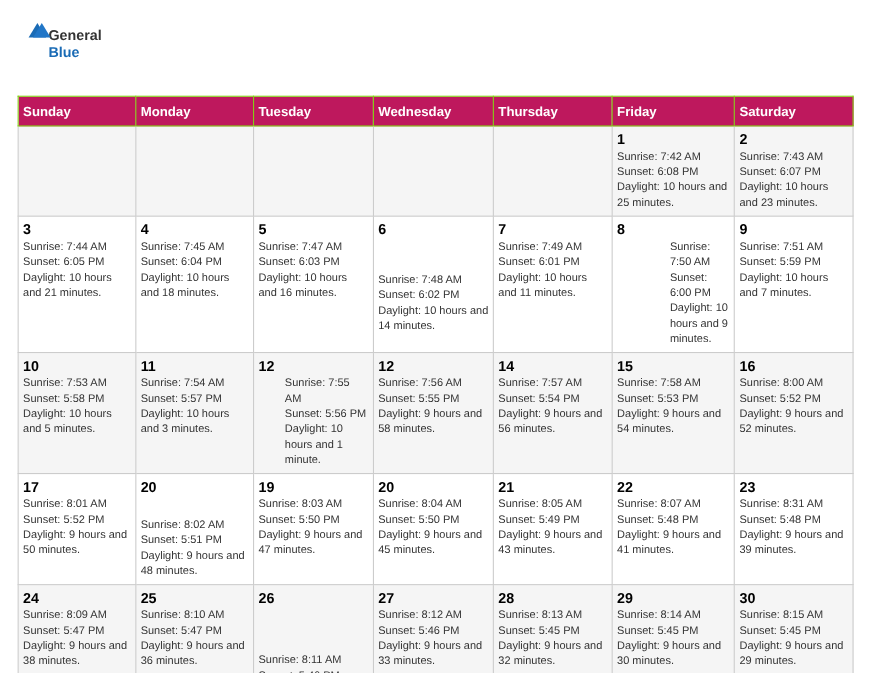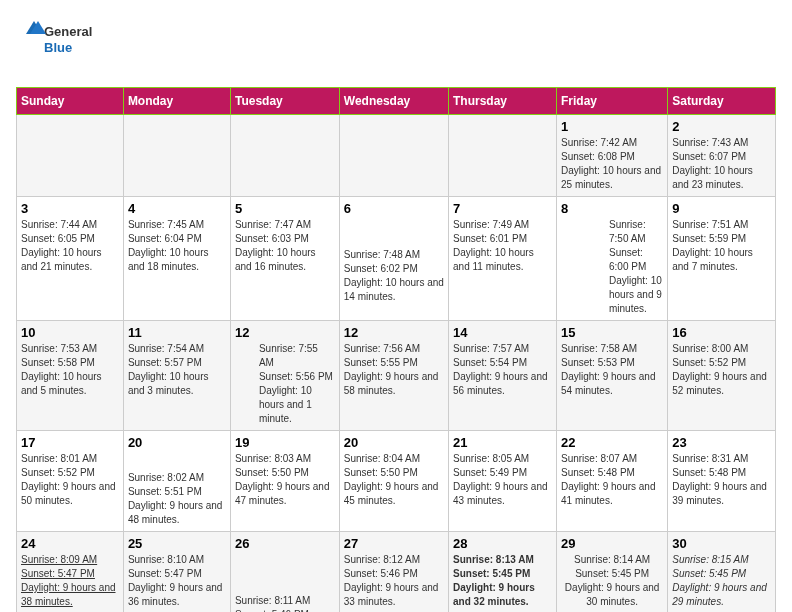--- a/index.html
+++ b/index.html
@@ -254,21 +254,21 @@
         <td>
           <div class="day-number">23</div>
           <div class="day-info" style="white-space: pre-line;">Sunrise: 8:31 AM
 Sunset: 5:48 PM
 Daylight: 9 hours and 39 minutes.</div>
         </td>
       </tr>
       <tr>
         <td>
           <div class="day-number">24</div>
-          <div class="day-info" style="white-space: pre-line; text-decoration: underline;">Sunrise: 8:09 AM
+          <div class="day-info" style="white-space: pre-line;">Sunrise: 8:09 AM
 Sunset: 5:47 PM
 Daylight: 9 hours and 38 minutes.</div>
         </td>
         <td>
           <div class="day-number">25</div>
           <div class="day-info" style="white-space: pre-line;">Sunrise: 8:10 AM
 Sunset: 5:47 PM
 Daylight: 9 hours and 36 minutes.</div>
         </td>
         <td>
@@ -278,31 +278,31 @@
 Daylight: 9 hours and 35 minutes.</div>
         </td>
         <td>
           <div class="day-number">27</div>
           <div class="day-info" style="white-space: pre-line;">Sunrise: 8:12 AM
 Sunset: 5:46 PM
 Daylight: 9 hours and 33 minutes.</div>
         </td>
         <td>
           <div class="day-number">28</div>
-          <div class="day-info" style="white-space: pre-line; font-weight: bold;">Sunrise: 8:13 AM
+          <div class="day-info" style="white-space: pre-line;">Sunrise: 8:13 AM
 Sunset: 5:45 PM
 Daylight: 9 hours and 32 minutes.</div>
         </td>
         <td>
           <div class="day-number">29</div>
-          <div class="day-info" style="white-space: pre-line; text-align: center;">Sunrise: 8:14 AM
+          <div class="day-info" style="white-space: pre-line;">Sunrise: 8:14 AM
 Sunset: 5:45 PM
 Daylight: 9 hours and 30 minutes.</div>
         </td>
         <td>
           <div class="day-number">30</div>
-          <div class="day-info" style="white-space: pre-line; font-style: italic;">Sunrise: 8:15 AM
+          <div class="day-info" style="white-space: pre-line;">Sunrise: 8:15 AM
 Sunset: 5:45 PM
 Daylight: 9 hours and 29 minutes.</div>
         </td>
       </tr>
     </tbody>
 </table>
 
 </body></html>

